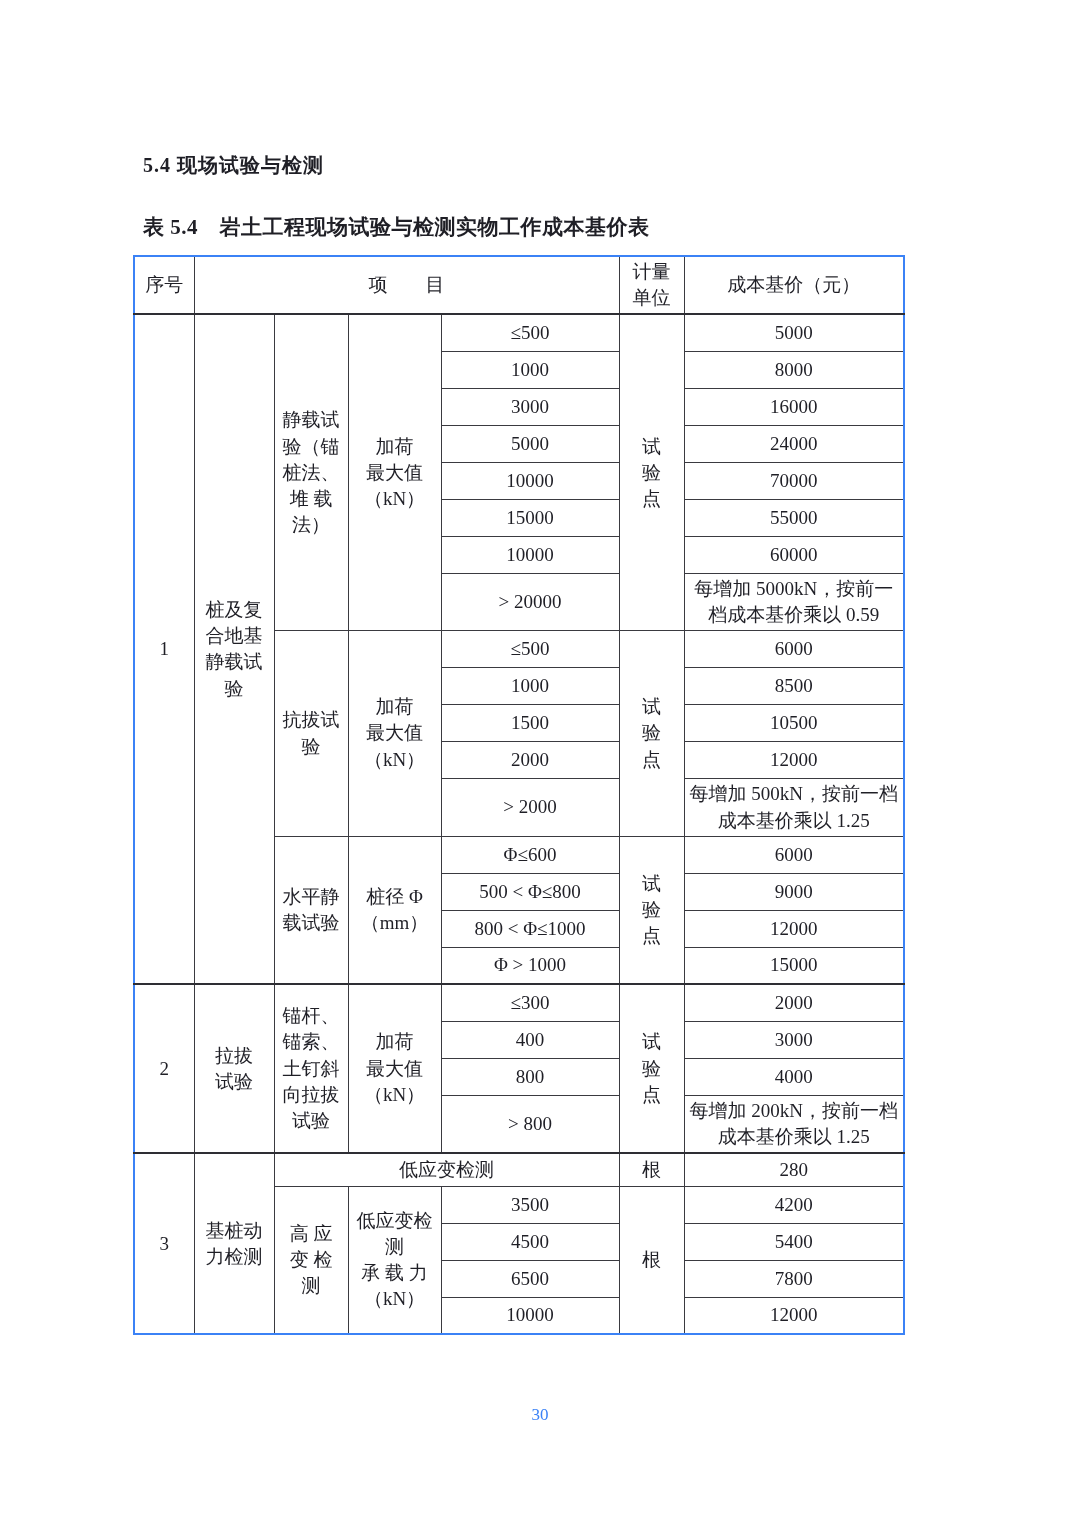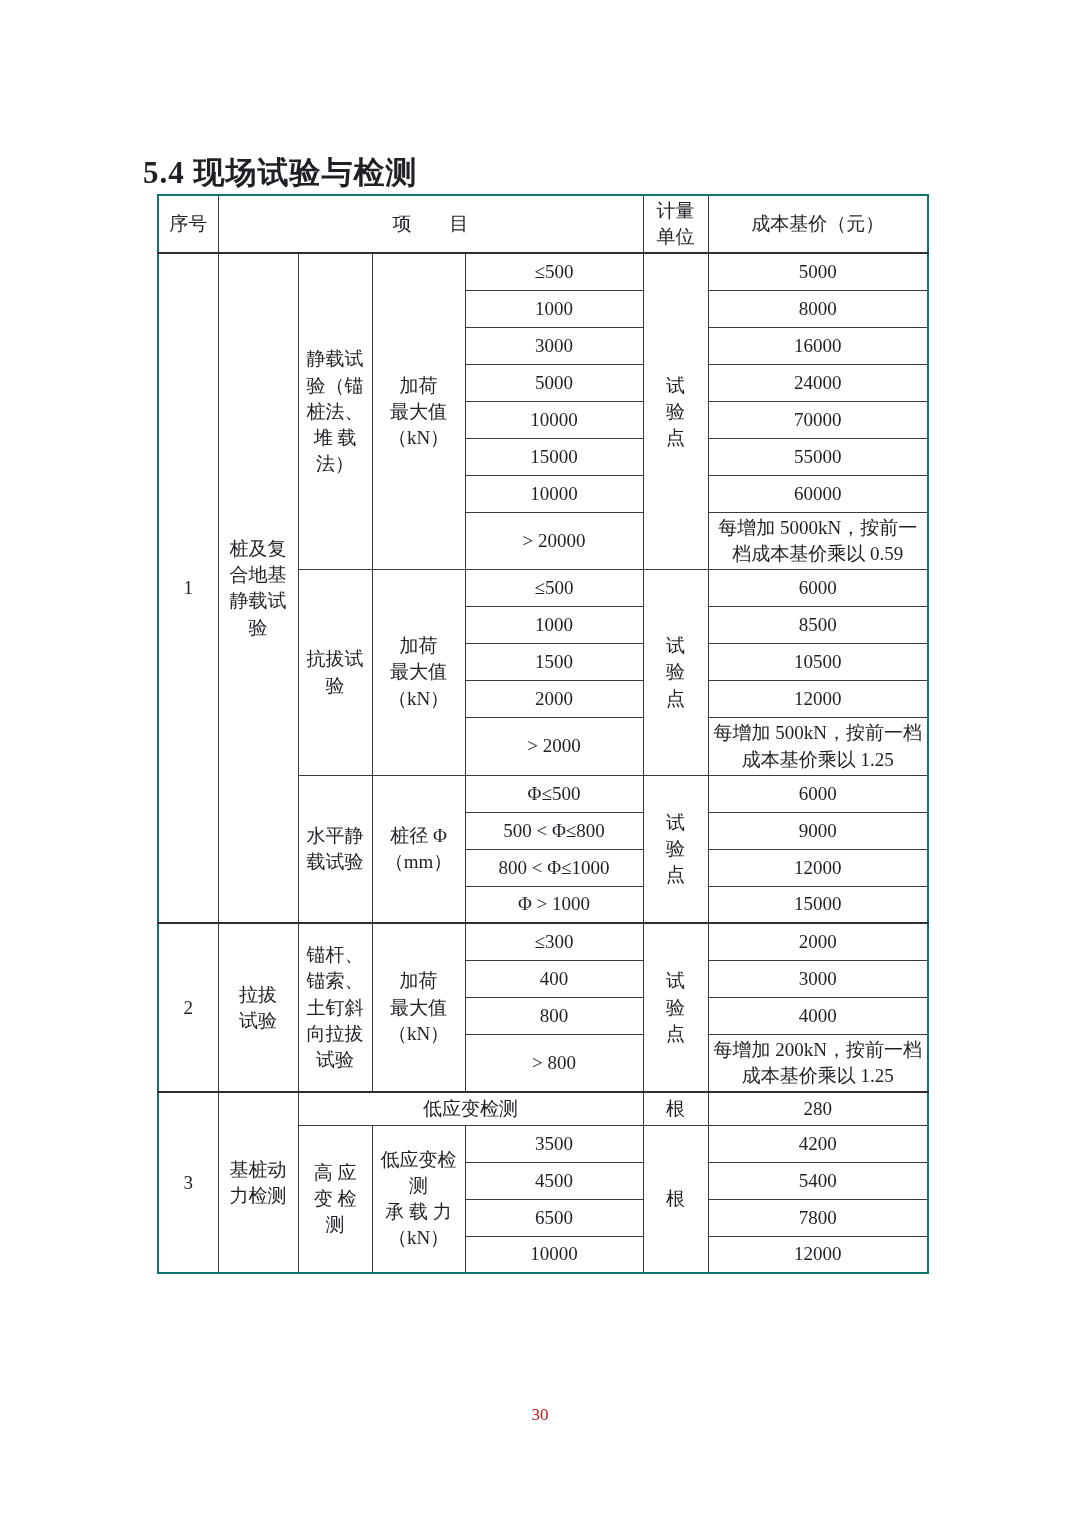--- a/index.html
+++ b/index.html
@@ -5,56 +5,56 @@
   html,body { margin:0; padding:0; }
   body {
     width:1080px; height:1527px;
     background:#ffffff;
     font-family:"Liberation Serif","DejaVu Serif",serif;
     color:#1f1f26;
     position:relative;
   }
   .content { position:absolute; left:133px; top:152px; width:772px; }
   .section-title {
-    font-size:31px; font-weight:bold; margin:0 0 0 10px; letter-spacing:1px;
+    font-size:20px; font-weight:bold; margin:0 0 0 10px; letter-spacing:1px;
   }
   .table-caption {
     font-size:21px; font-weight:bold; margin:34px 0 14px 10px; letter-spacing:0.5px;
   }
   table.cost-table {
     border-collapse:collapse; table-layout:fixed; width:770px;
-    border:2px solid #0f766e;
-    margin-left:24px;
+    border:2px solid #3b82f6;
   }
   .cost-table th, .cost-table td {
     border:1px solid #3a3a40;
     text-align:center; vertical-align:middle;
     font-size:19px; font-weight:normal;
     padding:2px 5px; line-height:1.38;
     overflow:hidden;
   }
   .cost-table thead th { border-bottom:2px solid #2e2e34; }
   .pre  { white-space:pre-line; }
   .cell-left { text-align:left; padding-left:8px;font-family:Liberation Serif, serif; }
   .note-cell { text-align:left; padding-left:8px; white-space:pre-line; }
   tr.rh      { height:37px; }
   tr.rh-note { height:54px; }
   tr.rh-low  { height:33px; }
   tr.rh-head { height:48px; }
   tr.group-start td { border-top:2px solid #2e2e34; }
   .page-number {
     position:absolute; top:1405px; left:0; width:100%;
-    text-align:center; font-size:17px; color:#b91c1c;
+    text-align:center; font-size:17px; color:#3b82f6;
   }
 </style>
 </head>
 <body>
 
 <div class="content">
   <h2 class="section-title">5.4  现场试验与检测</h2>
+  <h3 class="table-caption">表 5.4　岩土工程现场试验与检测实物工作成本基价表</h3>
 
   <table class="cost-table">
     <colgroup>
       <col style="width:60px">
         <col style="width:80px">
         <col style="width:74px">
       <col style="width:93px">
         <col style="width:178px">
         <col style="width:65px">
       <col style="width:220px">
@@ -148,21 +148,21 @@
         <td>&gt; 2000</td>
         <td class="note-cell">每增加 500kN，按前一档
 成本基价乘以 1.25</td>
       </tr>
 
       <tr class="rh">
         <td rowspan="4" class="pre cell-left">水平静
 载试验</td>
         <td rowspan="4" class="pre cell-left">桩径 Φ
 （mm）</td>
-        <td>Φ≤500</td>
+        <td>Φ≤600</td>
         <td rowspan="4" class="pre">试
 验
 点</td>
         <td>6000</td>
       </tr>
       <tr class="rh">
         <td>500 &lt; Φ≤800</td>
         <td>9000</td>
       </tr>
       <tr class="rh">

